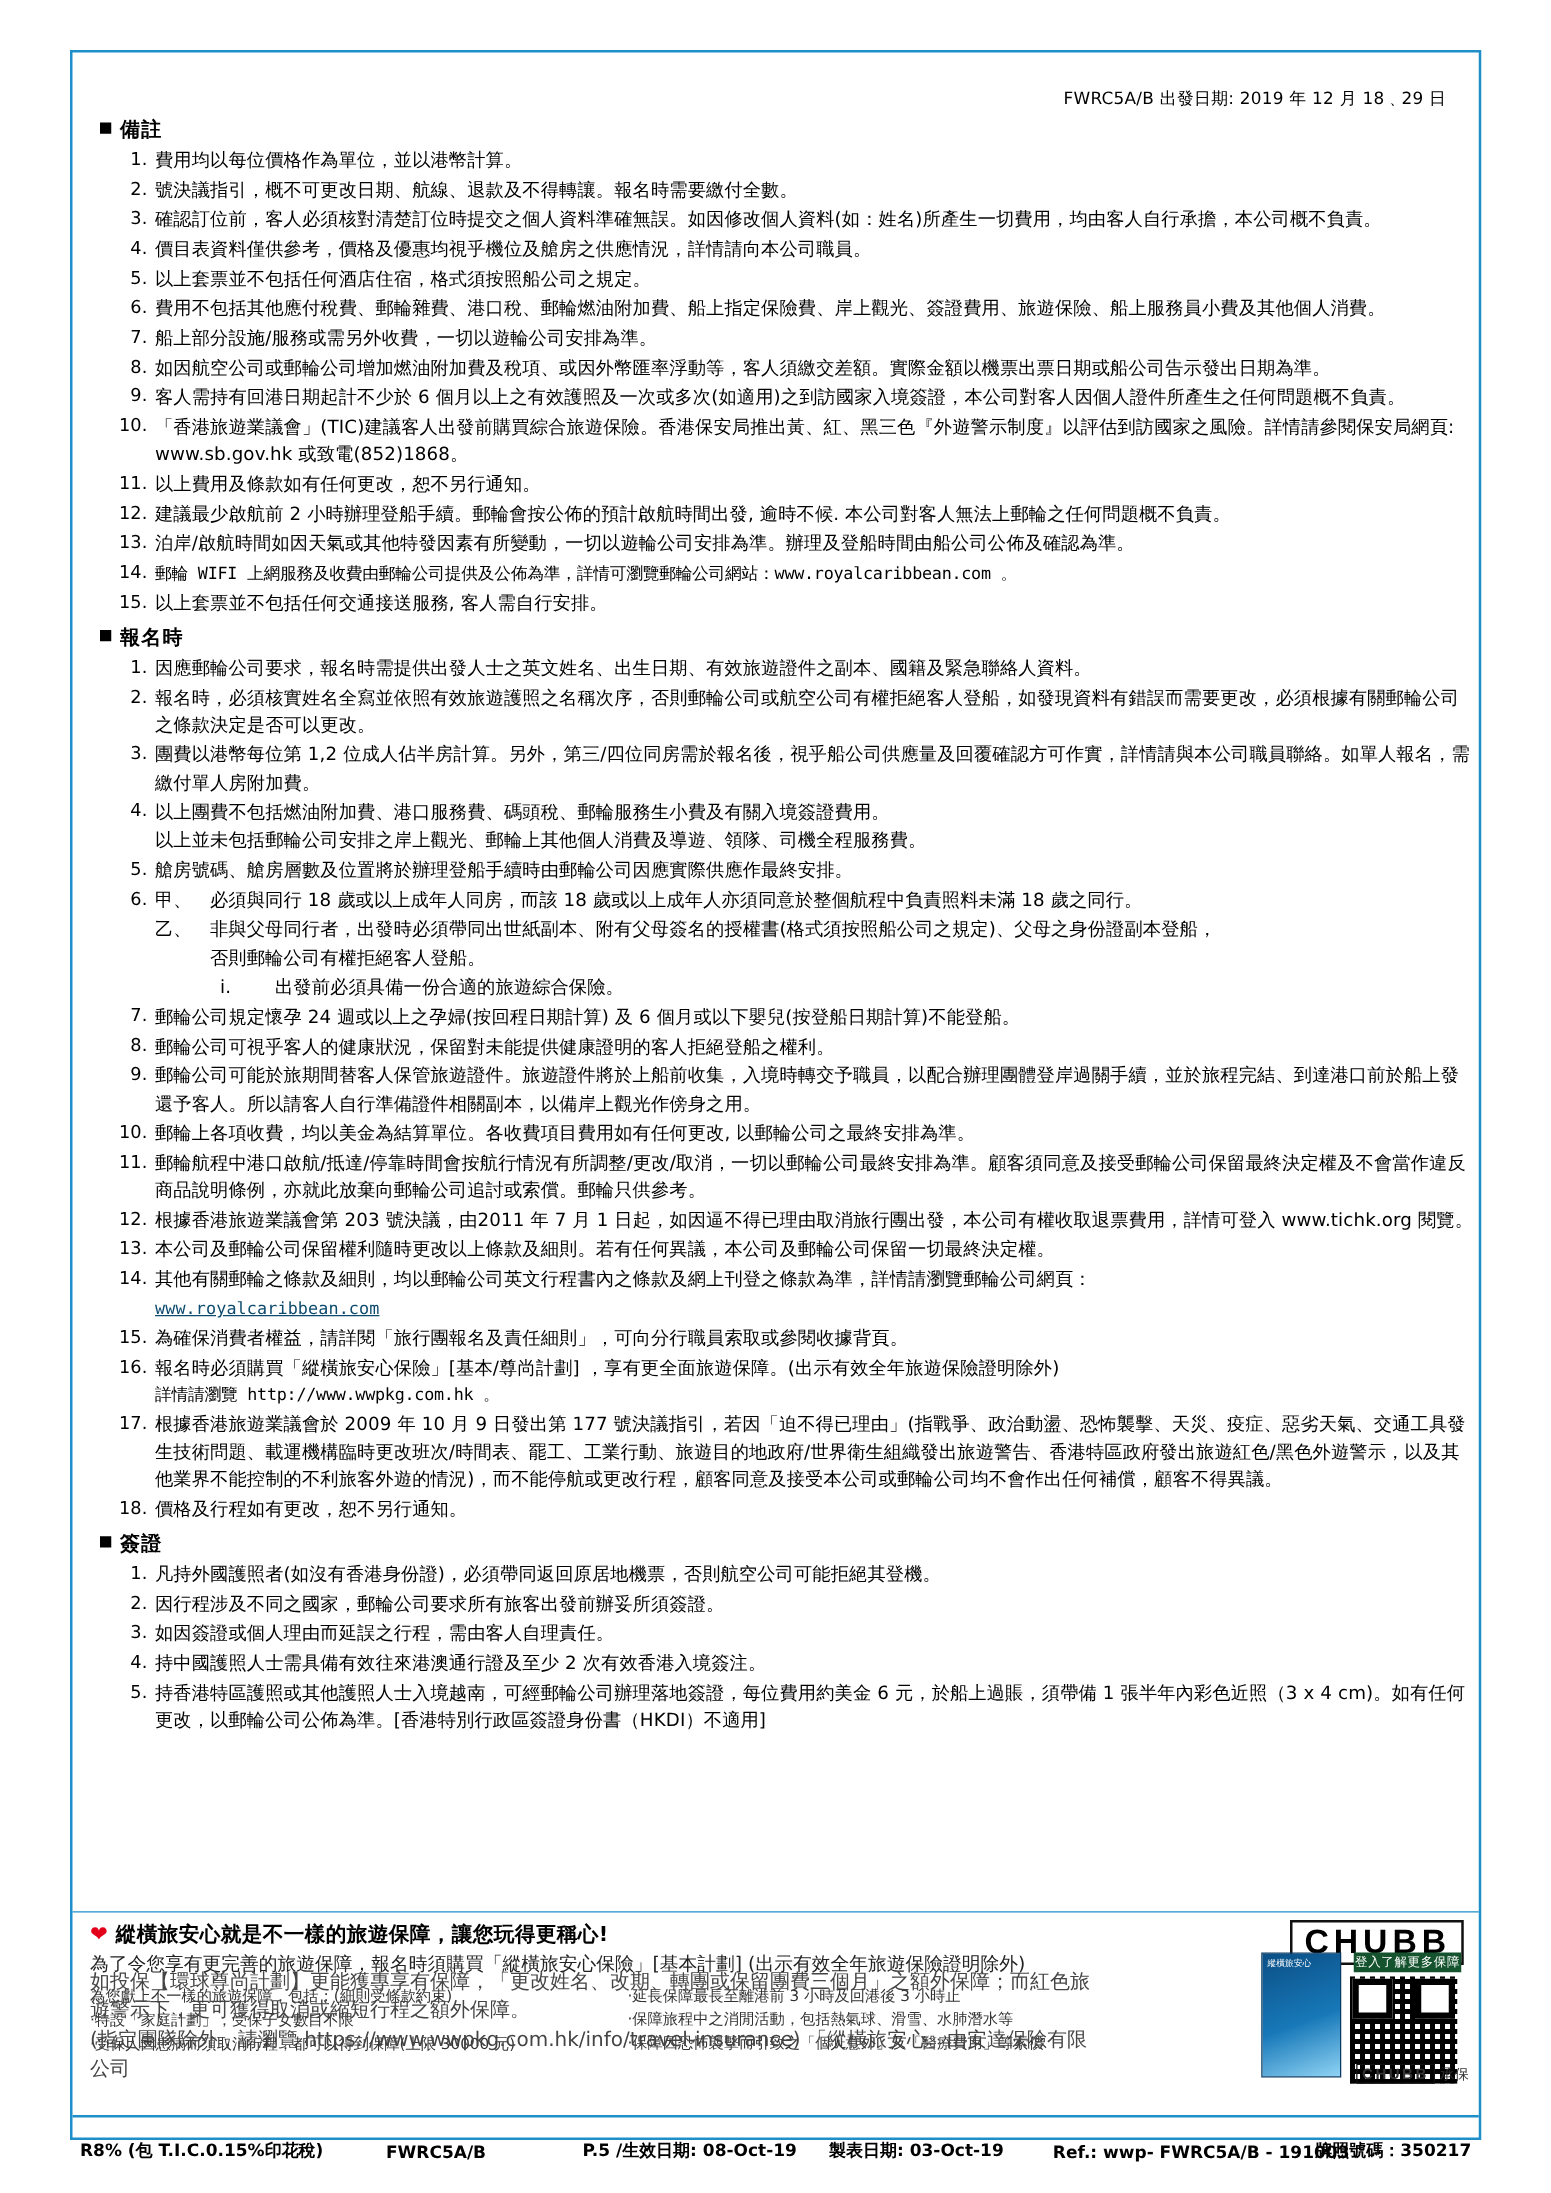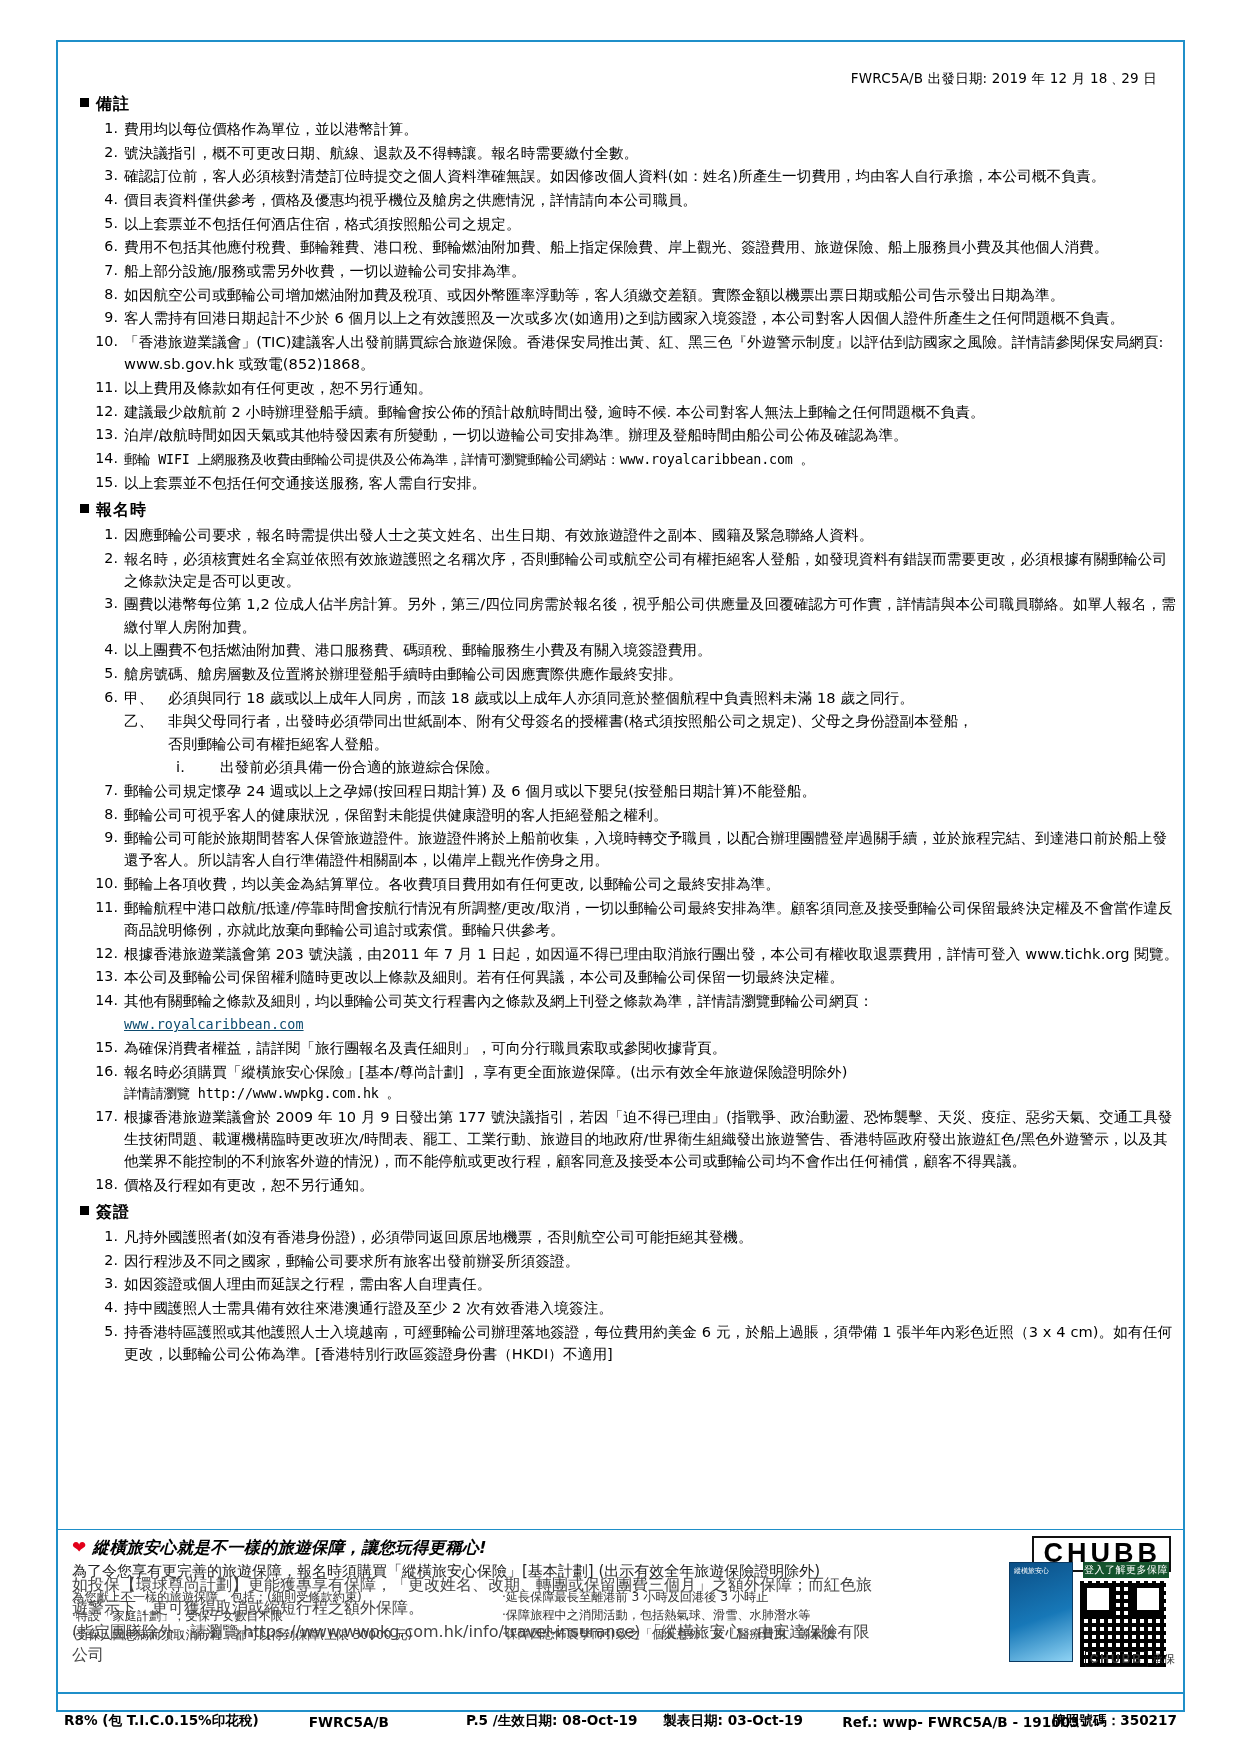--- a/index.html
+++ b/index.html
@@ -133,21 +133,20 @@
     position: relative;
     width: 100%;
     height: 100%;
     padding: 7px 8px 0 14px;
     box-sizing: border-box;
   }
   .ad-title {
     font-size: 16.5px;
     font-weight: bold;
     letter-spacing: 0.3px;
-    font-style: italic;
   }
   .ad-title .heart {
     color: #e2001a;
     font-size: 17px;
   }
   .ad-sub {
     font-size: 15px;
     margin-top: 3px;
     color: #222;
   }
@@ -316,20 +315,21 @@
     </ol>
 
     <div class="section-head">
       <span class="sq"></span><span>報名時</span>
     </div>
     <ol class="num">
       <li><span class="marker r">1.</span><span>因應郵輪公司要求，報名時需提供出發人士之英文姓名、出生日期、有效旅遊證件之副本、國籍及緊急聯絡人資料。</span></li>
       <li><span class="marker r">2.</span><span>報名時，必須核實姓名全寫並依照有效旅遊護照之名稱次序，否則郵輪公司或航空公司有權拒絕客人登船，如發現資料有錯誤而需要更改，必須根據有關郵輪公司之條款決定是否可以更改。</span></li>
       <li><span class="marker r">3.</span><span>團費以港幣每位第 1,2 位成人佔半房計算。另外，第三/四位同房需於報名後，視乎船公司供應量及回覆確認方可作實，詳情請與本公司職員聯絡。如單人報名，需繳付單人房附加費。</span></li>
       <li><span class="marker r">4.</span><span>以上團費不包括燃油附加費、港口服務費、碼頭稅、郵輪服務生小費及有關入境簽證費用。</span>
+        <span class="cont">以上並未包括郵輪公司安排之岸上觀光、郵輪上其他個人消費及導遊、領隊、司機全程服務費。</span>
       </li>
       <li><span class="marker r">5.</span><span>艙房號碼、艙房層數及位置將於辦理登船手續時由郵輪公司因應實際供應作最終安排。</span></li>
       <li><span class="marker r">6.</span>
         <div class="sub">
           <div class="sub-line">
             <span class="m">甲、</span>
             <span>必須與同行 18 歲或以上成年人同房，而該 18 歲或以上成年人亦須同意於整個航程中負責照料未滿 18 歲之同行。</span>
           </div>
           <div class="sub-line">
             <span class="m">乙、</span>

